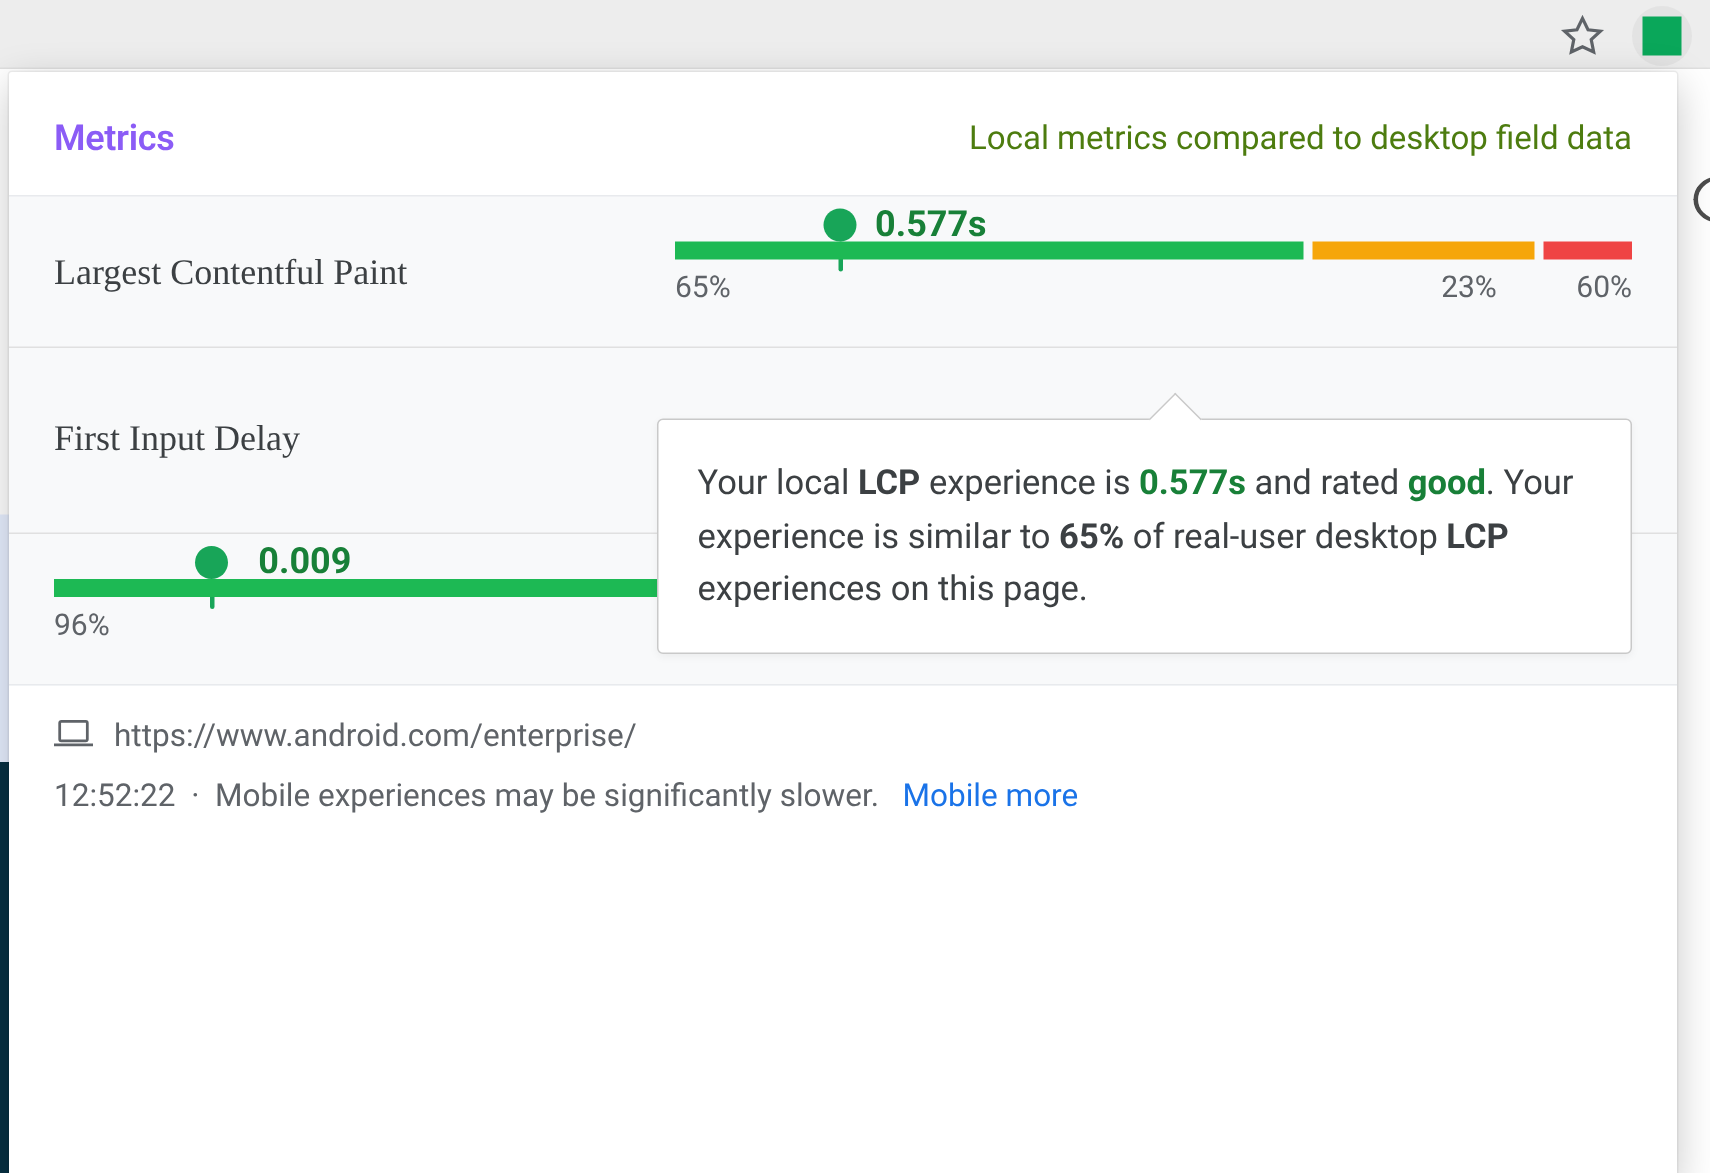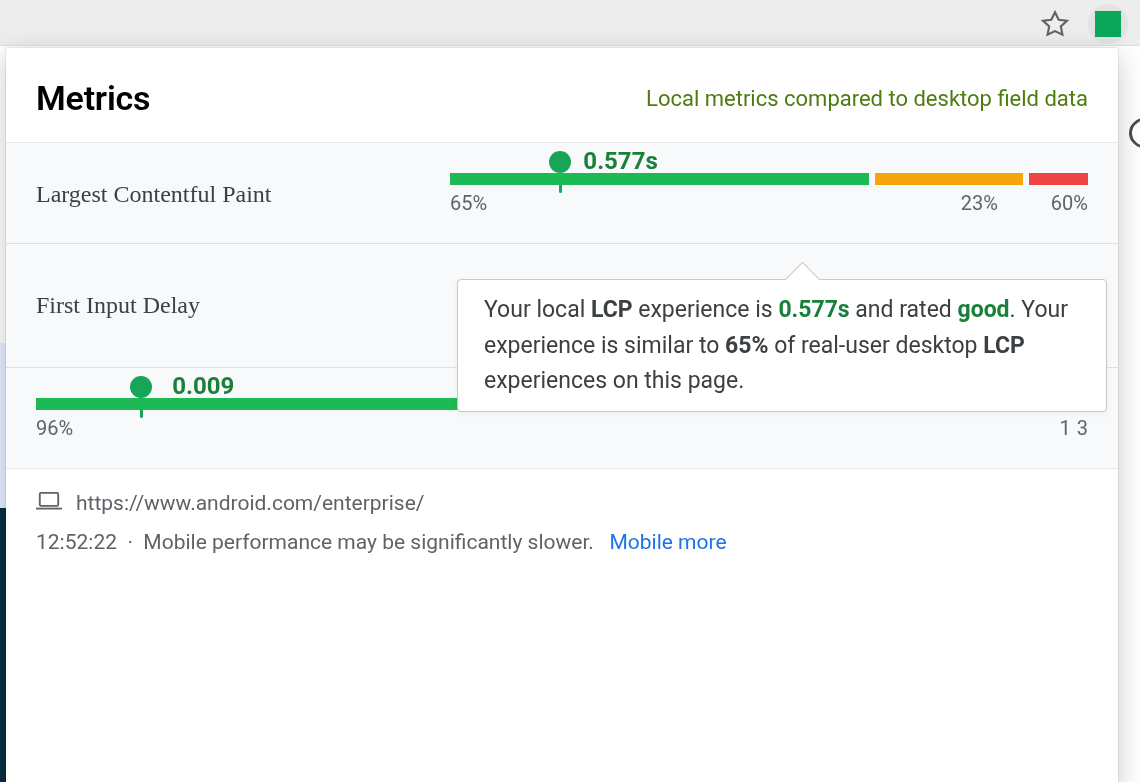--- a/index.html
+++ b/index.html
@@ -71,23 +71,23 @@
     border-radius: 2px;
   }
 
   .panel-header {
     display: flex;
     align-items: center;
     justify-content: space-between;
     padding: 30px 30px 24px 30px;
   }
   .panel-title {
-    font-size: 34px;
+    font-size: 24px;
     font-weight: 600;
-    color: #000000;
+    color: #8b5cf6;
     letter-spacing: -0.2px;
   }
   .panel-subtitle {
     font-size: 22px;
     color: #4d7c0f;
   }
 
   .panel-body {
     background: #f8f9fa;
     border-top: 1px solid #e8eaed;
@@ -177,27 +177,27 @@
     gap: 14px;
     margin-bottom: 14px;
   }
   .footer-url-row svg { width: 26px; height: 20px; flex-shrink: 0; }
   .footer-line2 { color:#5f6368; }
   .learn-more { color: #1a73e8; cursor: pointer; }
 
   
   .tooltip {
     position: absolute;
-    left: 457px;
+    left: 438px;
     top: 279px;
     width: 650px;
     background: #fff;
     border: 1px solid #c9c9c9;
     border-radius: 4px;
-    padding: 12px 26px;
+    padding: 24px 26px;
     font-size: 23px;
     line-height: 1.55;
     color: #3c4043;
     box-shadow: 0 2px 6px rgba(0,0,0,0.05);
     z-index: 50;
   }
   .tooltip::before {
     content: "";
     position: absolute;
     top: -13px;
@@ -302,21 +302,21 @@
         <svg viewBox="0 0 24 18" fill="none" stroke="#5f6368" stroke-width="1.7">
           <rect x="3.5" y="1.5" width="17" height="12" rx="1"></rect>
           <line x1="0" y1="16" x2="24" y2="16"></line>
         </svg>
       </span>
       <span>https://www.android.com/enterprise/</span>
     </div>
     <div class="footer-line2">
       <span>12:52:22</span>
       &nbsp;<span>·</span>&nbsp;
-      <span>Mobile performance may be significantly slower.</span>
+      <span>Mobile experiences may be significantly slower.</span>
       <span>&nbsp;</span>
       <span class="learn-more">Mobile more</span>
     </div>
   </div>
 
 </div>
 
 <div class="tooltip">
   <span>Your local </span><span class="tt-bold">LCP</span><span> experience is </span><span class="tt-val">0.577s</span><span> and rated </span><span class="tt-good">good</span><span>. Your experience is similar to </span><span class="tt-bold">65%</span><span> of real-user desktop </span><span class="tt-bold">LCP</span><span> experiences on this page.</span>
 </div>

